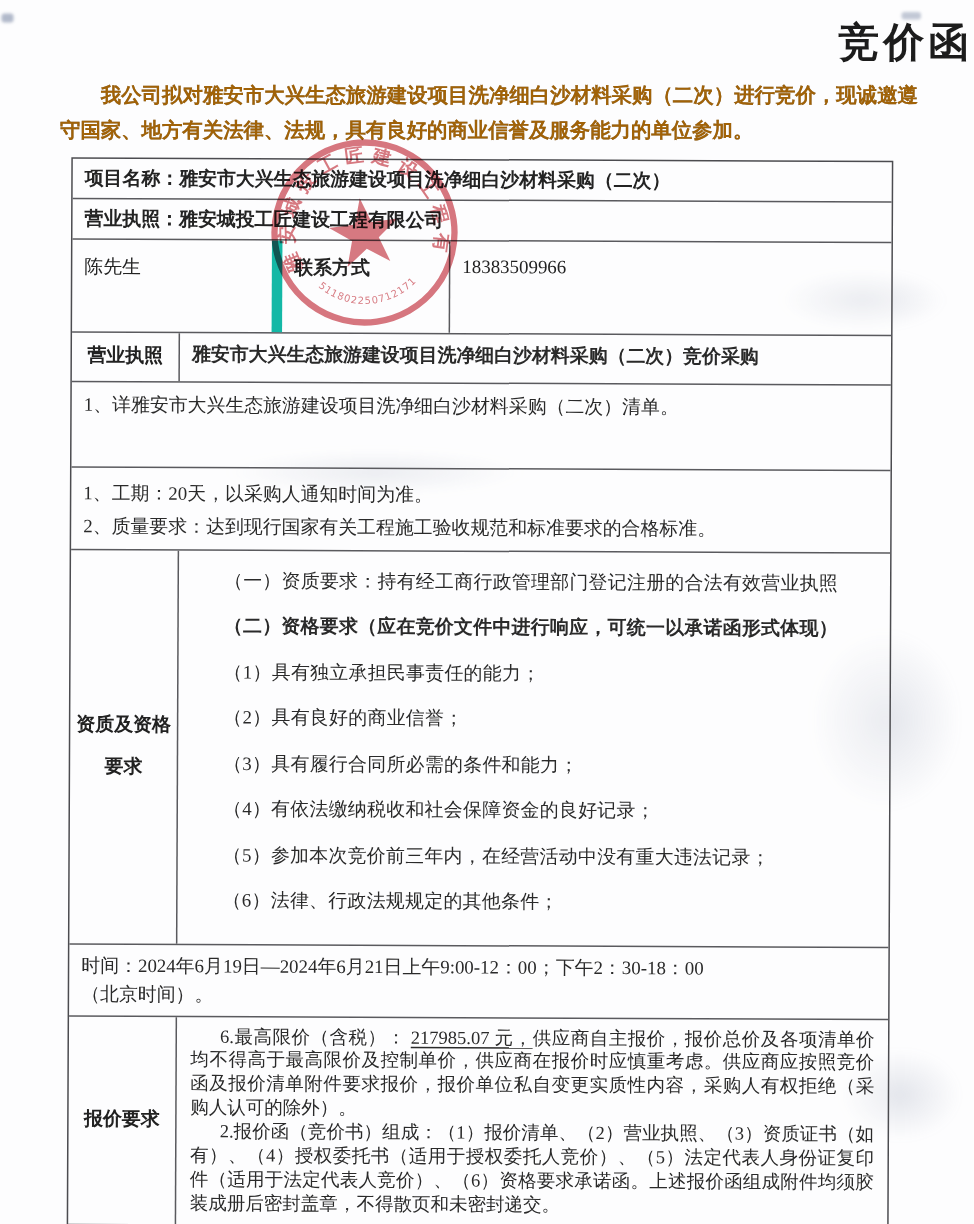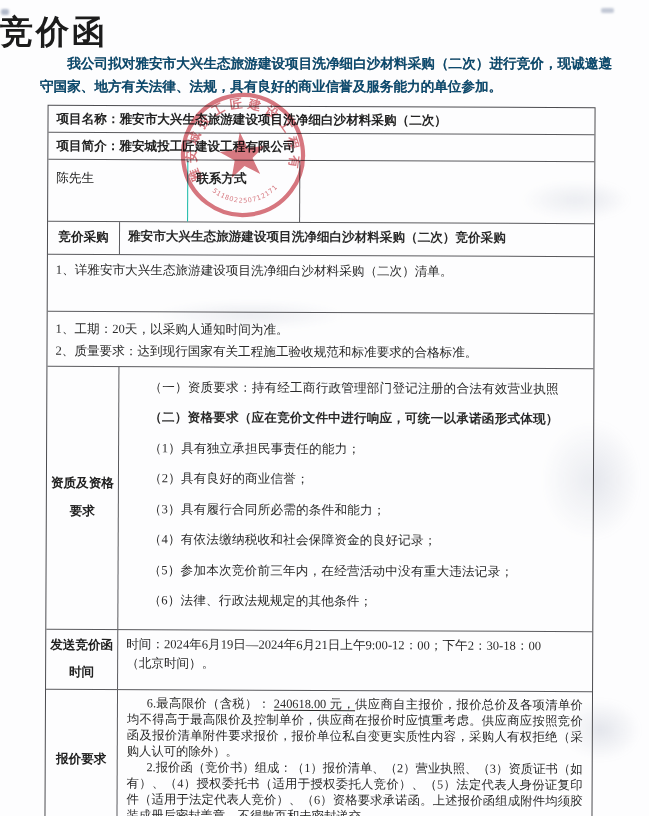--- a/index.html
+++ b/index.html
@@ -15,27 +15,27 @@
   .page { position:absolute; inset:0; }
 
   
   .edge-mark { position:absolute; border-radius:2px; background:#57688c; filter:blur(1px); }
   .edge-mark.left  { left:1px;  top:9px; width:8px;  height:6px; opacity:.45; }
   .edge-mark.right { left:601px; top:8px; width:13px; height:5px; opacity:.35; }
   .ghost { position:absolute; background:radial-gradient(closest-side, rgba(110,122,150,.18), rgba(110,122,150,0)); filter:blur(3px); pointer-events:none; }
 
   .doc-title {
     position:absolute; top:10px; left:0; width:100%;
-    text-align:left; font-size:33px; font-weight:bold; letter-spacing:3px;
+    text-align:right; font-size:27px; font-weight:bold; letter-spacing:3px;
     color:#1c1c1c;
   }
   .intro {
     position:absolute; top:53px; left:40px; width:572px;
     font-size:13.6px; line-height:1.66; text-align:justify;
-    text-indent:2em; font-weight:bold; color:#0c4a6e;
+    text-indent:2em; font-weight:bold; color:#a16207;
     text-shadow:0 0 .4px rgba(0,0,0,.35);
   }
 
   
   .bid-table {
     position:absolute; left:46px; top:106px; width:548px;
     border:1.6px solid #4c4c50;
     transform:rotate(.25deg);
     background:rgba(255,255,255,.3);
     font-size:12.6px;
@@ -48,21 +48,21 @@
     display:flex; align-items:center; justify-content:center;
     text-align:center; font-weight:bold; font-size:12.6px;
     line-height:2.2; padding:2px 4px; color:#212121;
   }
   .content-cell { flex:1 1 auto; color:#2a2a2a; }
   .inline-label { font-weight:bold; }
   .full-row .cell { width:100%; font-weight:bold; padding:5px 8px 4px 8px; }
 
   .row-contact { min-height:62px; }
   .row-contact .cell { padding-top:10px; }
-  .contact-person { flex:0 0 140px; border-right:1px solid #14b8a6; }
+  .contact-person { flex:0 0 140px; border-right:7px solid #14b8a6; }
   .contact-method {
     flex:0 0 112px; border-right:1px solid #5a5a5e;
     font-weight:bold;
   }
   .contact-phone { flex:1 1 auto; font-family:"Liberation Serif","DejaVu Serif",serif; }
 
   .row-brief  { min-height:28px; }
   .row-brief .content-cell { font-weight:bold; padding-top:6px; }
   .row-scope  { min-height:57px; }
   .row-scope .content-cell { padding-top:7px; }
@@ -102,30 +102,31 @@
   <div class="doc-title">竞价函</div>
   <p class="intro">我公司拟对雅安市大兴生态旅游建设项目洗净细白沙材料采购（二次）进行竞价，现诚邀遵守国家、地方有关法律、法规，具有良好的商业信誉及服务能力的单位参加。</p>
 
   <div class="bid-table">
 
     <div class="t-row full-row">
       <div class="cell"><span class="inline-label">项目名称：</span><span>雅安市大兴生态旅游建设项目洗净细白沙材料采购（二次）</span></div>
     </div>
 
     <div class="t-row full-row">
-      <div class="cell"><span class="inline-label">项目简介：</span><span>雅安城投工匠建设工程有限公司</span></div>
+      <div class="cell"><span class="inline-label">营业执照：</span><span>雅安城投工匠建设工程有限公司</span></div>
     </div>
 
     <div class="t-row row-contact">
       <div class="cell contact-person">陈先生</div>
       <div class="cell contact-method">联系方式</div>
+      <div class="cell contact-phone">18383509966</div>
     </div>
 
     <div class="t-row row-brief">
-      <div class="label-cell">竞价采购</div>
+      <div class="label-cell">营业执照</div>
       <div class="cell content-cell">雅安市大兴生态旅游建设项目洗净细白沙材料采购（二次）竞价采购</div>
     </div>
 
     <div class="t-row row-scope">
       <div class="cell content-cell">
         <div>1、详雅安市大兴生态旅游建设项目洗净细白沙材料采购（二次）清单。</div>
       </div>
     </div>
 
     <div class="t-row row-sched">
@@ -143,31 +144,30 @@
         <div class="qual-item">（1）具有独立承担民事责任的能力；</div>
         <div class="qual-item">（2）具有良好的商业信誉；</div>
         <div class="qual-item">（3）具有履行合同所必需的条件和能力；</div>
         <div class="qual-item">（4）有依法缴纳税收和社会保障资金的良好记录；</div>
         <div class="qual-item">（5）参加本次竞价前三年内，在经营活动中没有重大违法记录；</div>
         <div class="qual-item">（6）法律、行政法规规定的其他条件；</div>
       </div>
     </div>
 
     <div class="t-row row-time">
-      <div class="label-cell">发送竞价函时间</div>
       <div class="cell content-cell">
         <div>时间：2024年6月19日—2024年6月21日上午9:00-12：00；下午2：30-18：00</div>
         <div>（北京时间）。</div>
       </div>
     </div>
 
     <div class="t-row row-quote">
       <div class="label-cell">报价要求</div>
       <div class="cell content-cell">
-        <p><span>6.最高限价（含税）： </span><span class="u">240618.00 元，</span><span>供应商自主报价，报价总价及各项清单价均不得高于最高限价及控制单价，供应商在报价时应慎重考虑。供应商应按照竞价函及报价清单附件要求报价，报价单位私自变更实质性内容，采购人有权拒绝（采购人认可的除外）。</span></p>
+        <p><span>6.最高限价（含税）： </span><span class="u">217985.07 元，</span><span>供应商自主报价，报价总价及各项清单价均不得高于最高限价及控制单价，供应商在报价时应慎重考虑。供应商应按照竞价函及报价清单附件要求报价，报价单位私自变更实质性内容，采购人有权拒绝（采购人认可的除外）。</span></p>
         <p>2.报价函（竞价书）组成：（1）报价清单、（2）营业执照、（3）资质证书（如有）、（4）授权委托书（适用于授权委托人竞价）、（5）法定代表人身份证复印件（适用于法定代表人竞价）、（6）资格要求承诺函。上述报价函组成附件均须胶装成册后密封盖章，不得散页和未密封递交。</p>
       </div>
     </div>
 
   </div>
 
   <svg class="seal" viewBox="-71 -71 142 142" aria-hidden="true">
     <defs>
       <path id="arcTop" d="M -44,18 A 47.5,47.5 0 1 1 44,18" fill="none"></path>
       <path id="arcBot" d="M -37,30 A 47.6,47.6 0 0 0 37,30" fill="none"></path>

